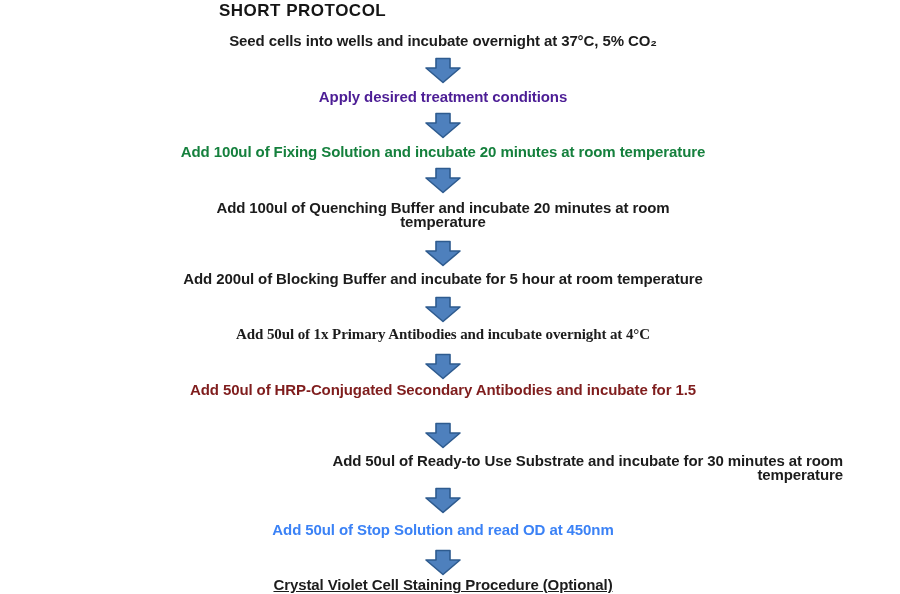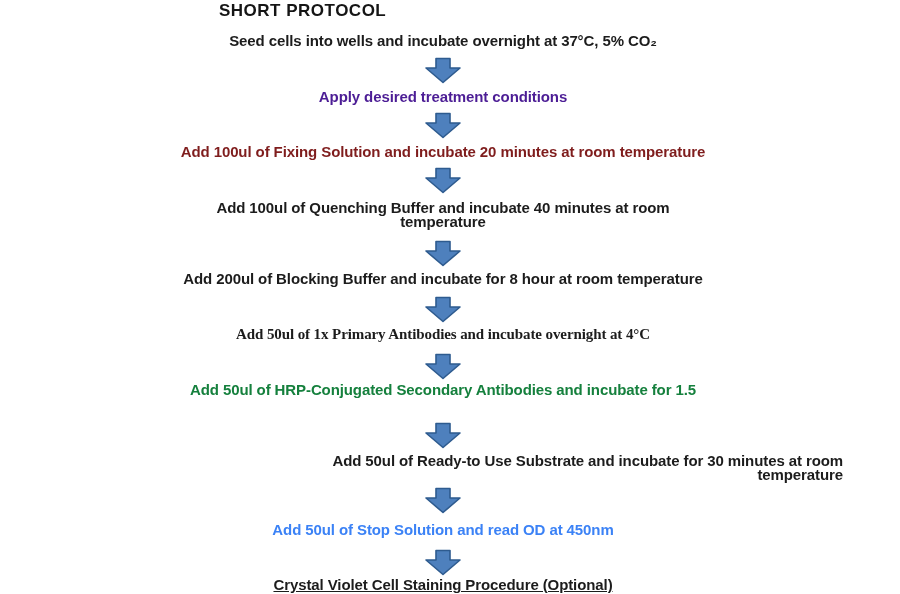--- a/index.html
+++ b/index.html
@@ -84,57 +84,57 @@
 
   <div class="step s1" style="color: #4c1d95;">
     <span class="line">Apply desired treatment conditions</span>
 
   </div>
 
   <svg class="arrow a1" viewBox="0 0 38 27">
     <path class="arrow-shape" d="M12 1.5 L26 1.5 L26 11 L36 11 L19 25.5 L2 11 L12 11 Z" stroke-width="1.6" stroke-linejoin="round" fill="#4e80bd" stroke="#2e5b8f"></path>
   </svg>
 
-  <div class="step s2" style="color: #7f1d1d;">
+  <div class="step s2" style="color: #15803d;">
     <span class="line">Add 100ul of Fixing Solution and incubate 20 minutes at room temperature</span>
 
   </div>
 
   <svg class="arrow a2" viewBox="0 0 38 27">
     <path class="arrow-shape" d="M12 1.5 L26 1.5 L26 11 L36 11 L19 25.5 L2 11 L12 11 Z" stroke-width="1.6" stroke-linejoin="round" fill="#4e80bd" stroke="#2e5b8f"></path>
   </svg>
 
   <div class="step s3" style="color: rgb(28, 28, 28);">
-    <span class="line">Add 100ul of Quenching Buffer and incubate 40 minutes at room</span>
+    <span class="line">Add 100ul of Quenching Buffer and incubate 20 minutes at room</span>
     <span class="line">temperature</span>
   </div>
 
   <svg class="arrow a3" viewBox="0 0 38 27">
     <path class="arrow-shape" d="M12 1.5 L26 1.5 L26 11 L36 11 L19 25.5 L2 11 L12 11 Z" stroke-width="1.6" stroke-linejoin="round" fill="#4e80bd" stroke="#2e5b8f"></path>
   </svg>
 
   <div class="step s4" style="color: rgb(28, 28, 28);">
-    <span class="line">Add 200ul of Blocking Buffer and incubate for 8 hour at room temperature</span>
+    <span class="line">Add 200ul of Blocking Buffer and incubate for 5 hour at room temperature</span>
 
   </div>
 
   <svg class="arrow a4" viewBox="0 0 38 27">
     <path class="arrow-shape" d="M12 1.5 L26 1.5 L26 11 L36 11 L19 25.5 L2 11 L12 11 Z" stroke-width="1.6" stroke-linejoin="round" fill="#4e80bd" stroke="#2e5b8f"></path>
   </svg>
 
   <div class="step s5" style="color: rgb(28, 28, 28); font-family: Liberation Serif, serif;">
     <span class="line">Add 50ul of 1x Primary Antibodies and incubate overnight at 4°C</span>
 
   </div>
 
   <svg class="arrow a5" viewBox="0 0 38 27">
     <path class="arrow-shape" d="M12 1.5 L26 1.5 L26 11 L36 11 L19 25.5 L2 11 L12 11 Z" stroke-width="1.6" stroke-linejoin="round" fill="#4e80bd" stroke="#2e5b8f"></path>
   </svg>
 
-  <div class="step s6" style="color: #15803d;">
+  <div class="step s6" style="color: #7f1d1d;">
     <span class="line">Add 50ul of HRP-Conjugated Secondary Antibodies and incubate for 1.5</span>
   </div>
 
   <svg class="arrow a6" viewBox="0 0 38 27">
     <path class="arrow-shape" d="M12 1.5 L26 1.5 L26 11 L36 11 L19 25.5 L2 11 L12 11 Z" stroke-width="1.6" stroke-linejoin="round" fill="#4e80bd" stroke="#2e5b8f"></path>
   </svg>
 
   <div class="step s7" style="color: rgb(28, 28, 28);">
     <span class="line">Add 50ul of Ready-to Use Substrate and incubate for 30 minutes at room</span>
     <span class="line">temperature</span>

